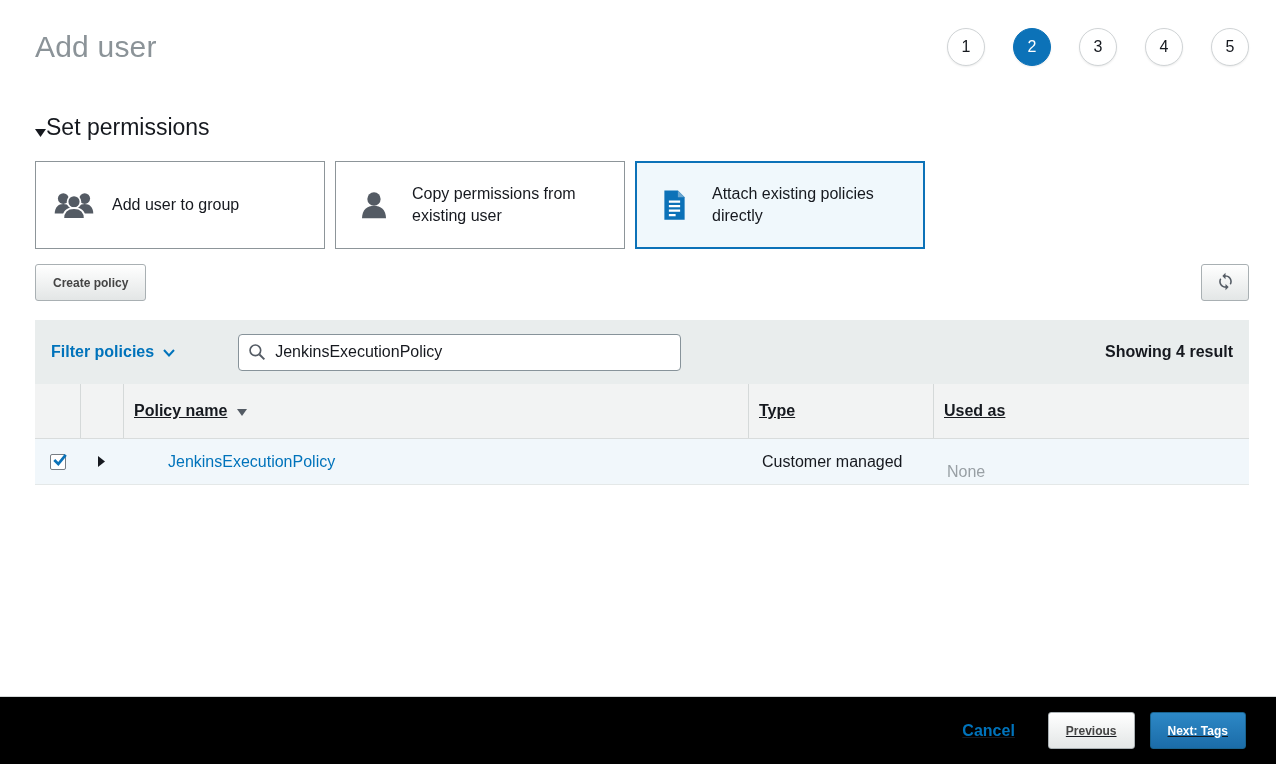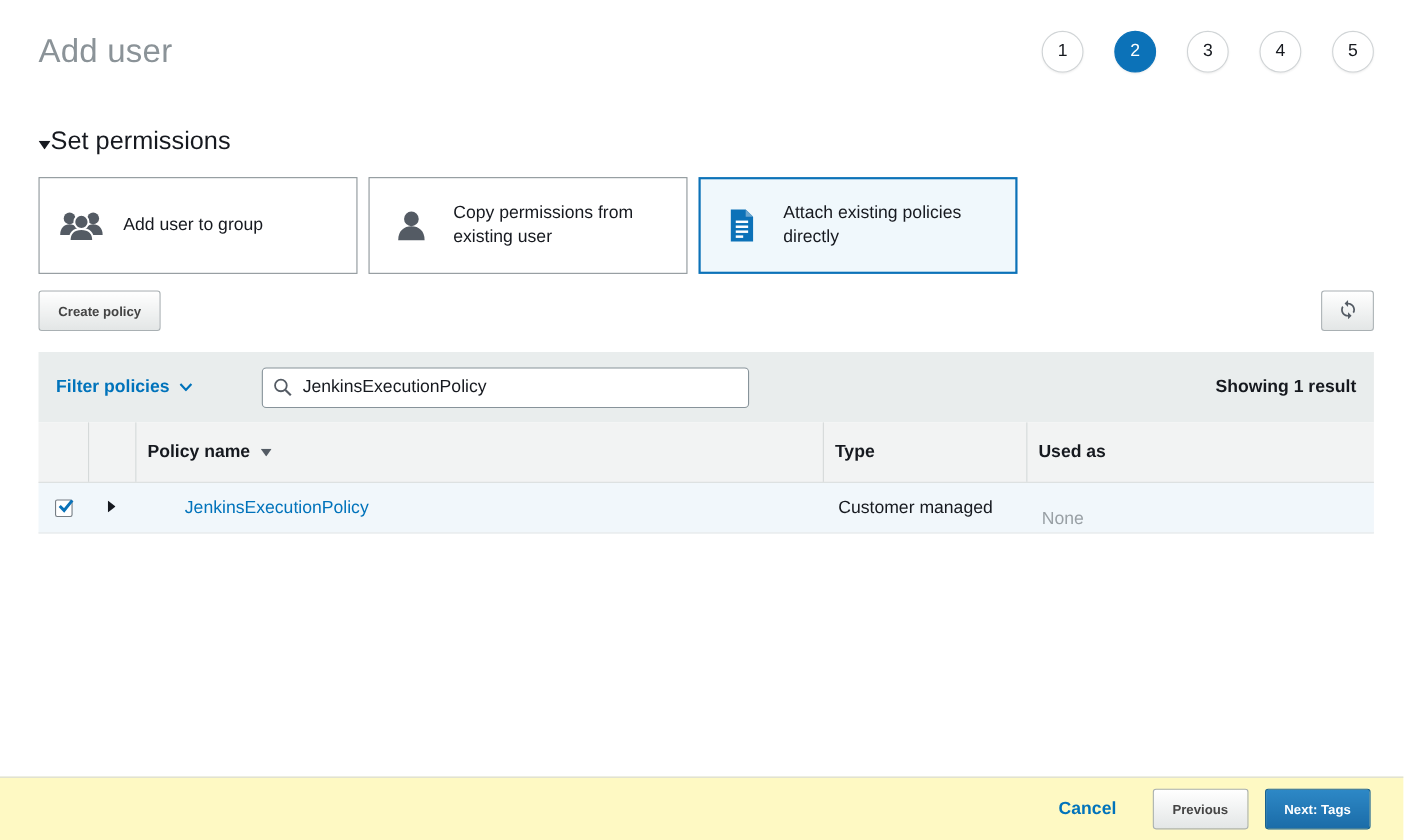--- a/index.html
+++ b/index.html
@@ -66,40 +66,40 @@
   .search-box input {
     width: 100%; height: 37px; border: 1px solid #87939a; border-radius: 4px;
     padding: 0 10px 0 36px; font-size: 16px; font-family: inherit; color: #16191f; background: #fff;
   }
   .search-box .search-icon { position: absolute; left: 10px; top: 9px; }
   .results { margin-left: auto; font-weight: bold; font-size: 16px; color: #16191f; }
 
   
   .thead, .trow { display: grid; grid-template-columns: 45px 43px 625px 185px 1fr; align-items: center; }
   .thead { background: #f2f3f3; height: 55px; border-bottom: 1px solid #d9dcdc; }
-  .th { height: 100%; display: flex; align-items: center; padding-left: 10px; font-weight: bold; font-size: 16px; }
+  .th { height: 100%; display: flex; align-items: center; padding-left: 10px; font-weight: bold; font-size: 16px; text-decoration: underline; }
   .th + .th { border-left: 1px solid #d5d9d9; }
   .th.name { gap: 10px; cursor: pointer; }
   .trow { background: #f1f7fb; height: 46px; border-bottom: 1px solid #e4e8e8; }
   .cell-center { display: flex; justify-content: center; align-items: center; }
   .checkbox {
     width: 16px; height: 16px; border: 1px solid #767d84; border-radius: 2px;
     background: #fff; position: relative; cursor: pointer;
   }
   .checkbox svg { position: absolute; left: 1px; top: -3px; }
   .expander { cursor: pointer; display: flex; align-items: center; justify-content: center; width: 100%; height: 100%; }
   .policy-link { color: #0073bb; font-size: 16px; padding-left: 45px; cursor: pointer; text-decoration: none; }
   .cell-type { font-size: 16px; padding-left: 14px; }
   .cell-used { font-size: 16px; color: #99a0a5; padding-left: 14px; margin-top: 20px; }
 
   
   .footer {
-    border-top: 1px solid #d5d9d9; height: 58px;
+    border-top: 1px solid #d5d9d9; height: 68px;
     display: flex; align-items: center; justify-content: flex-end;
-    gap: 15px; padding-right: 30px; background: #fef9c3;
+    gap: 15px; padding-right: 30px; background: #000000; text-decoration: underline;
   }
   .cancel-link { color: #0073bb; font-weight: bold; font-size: 16px; margin-right: 18px; cursor: pointer; text-decoration: none; }
 </style>
 </head>
 <body>
 
 <div class="page">
   <div class="content">
 
     <div class="header-row">
@@ -182,21 +182,21 @@
       </span>
       <span class="search-box">
         <span class="search-icon">
           <svg width="18" height="18" viewBox="0 0 22 22">
             <circle cx="9" cy="9" r="6.5" fill="none" stroke="#545b64" stroke-width="2"></circle>
             <line x1="14" y1="14" x2="20" y2="20" stroke="#545b64" stroke-width="2.4"></line>
           </svg>
         </span>
         <input type="text" value="JenkinsExecutionPolicy" style="">
       </span>
-      <span class="results">Showing 1 result</span>
+      <span class="results">Showing 4 result</span>
     </div>
 
     <div class="table">
       <div class="thead">
         <div class="th"></div>
         <div class="th"></div>
         <div class="th name">
           <span>Policy name</span>
           <span>
             <svg width="10" height="7" viewBox="0 0 10 7">

